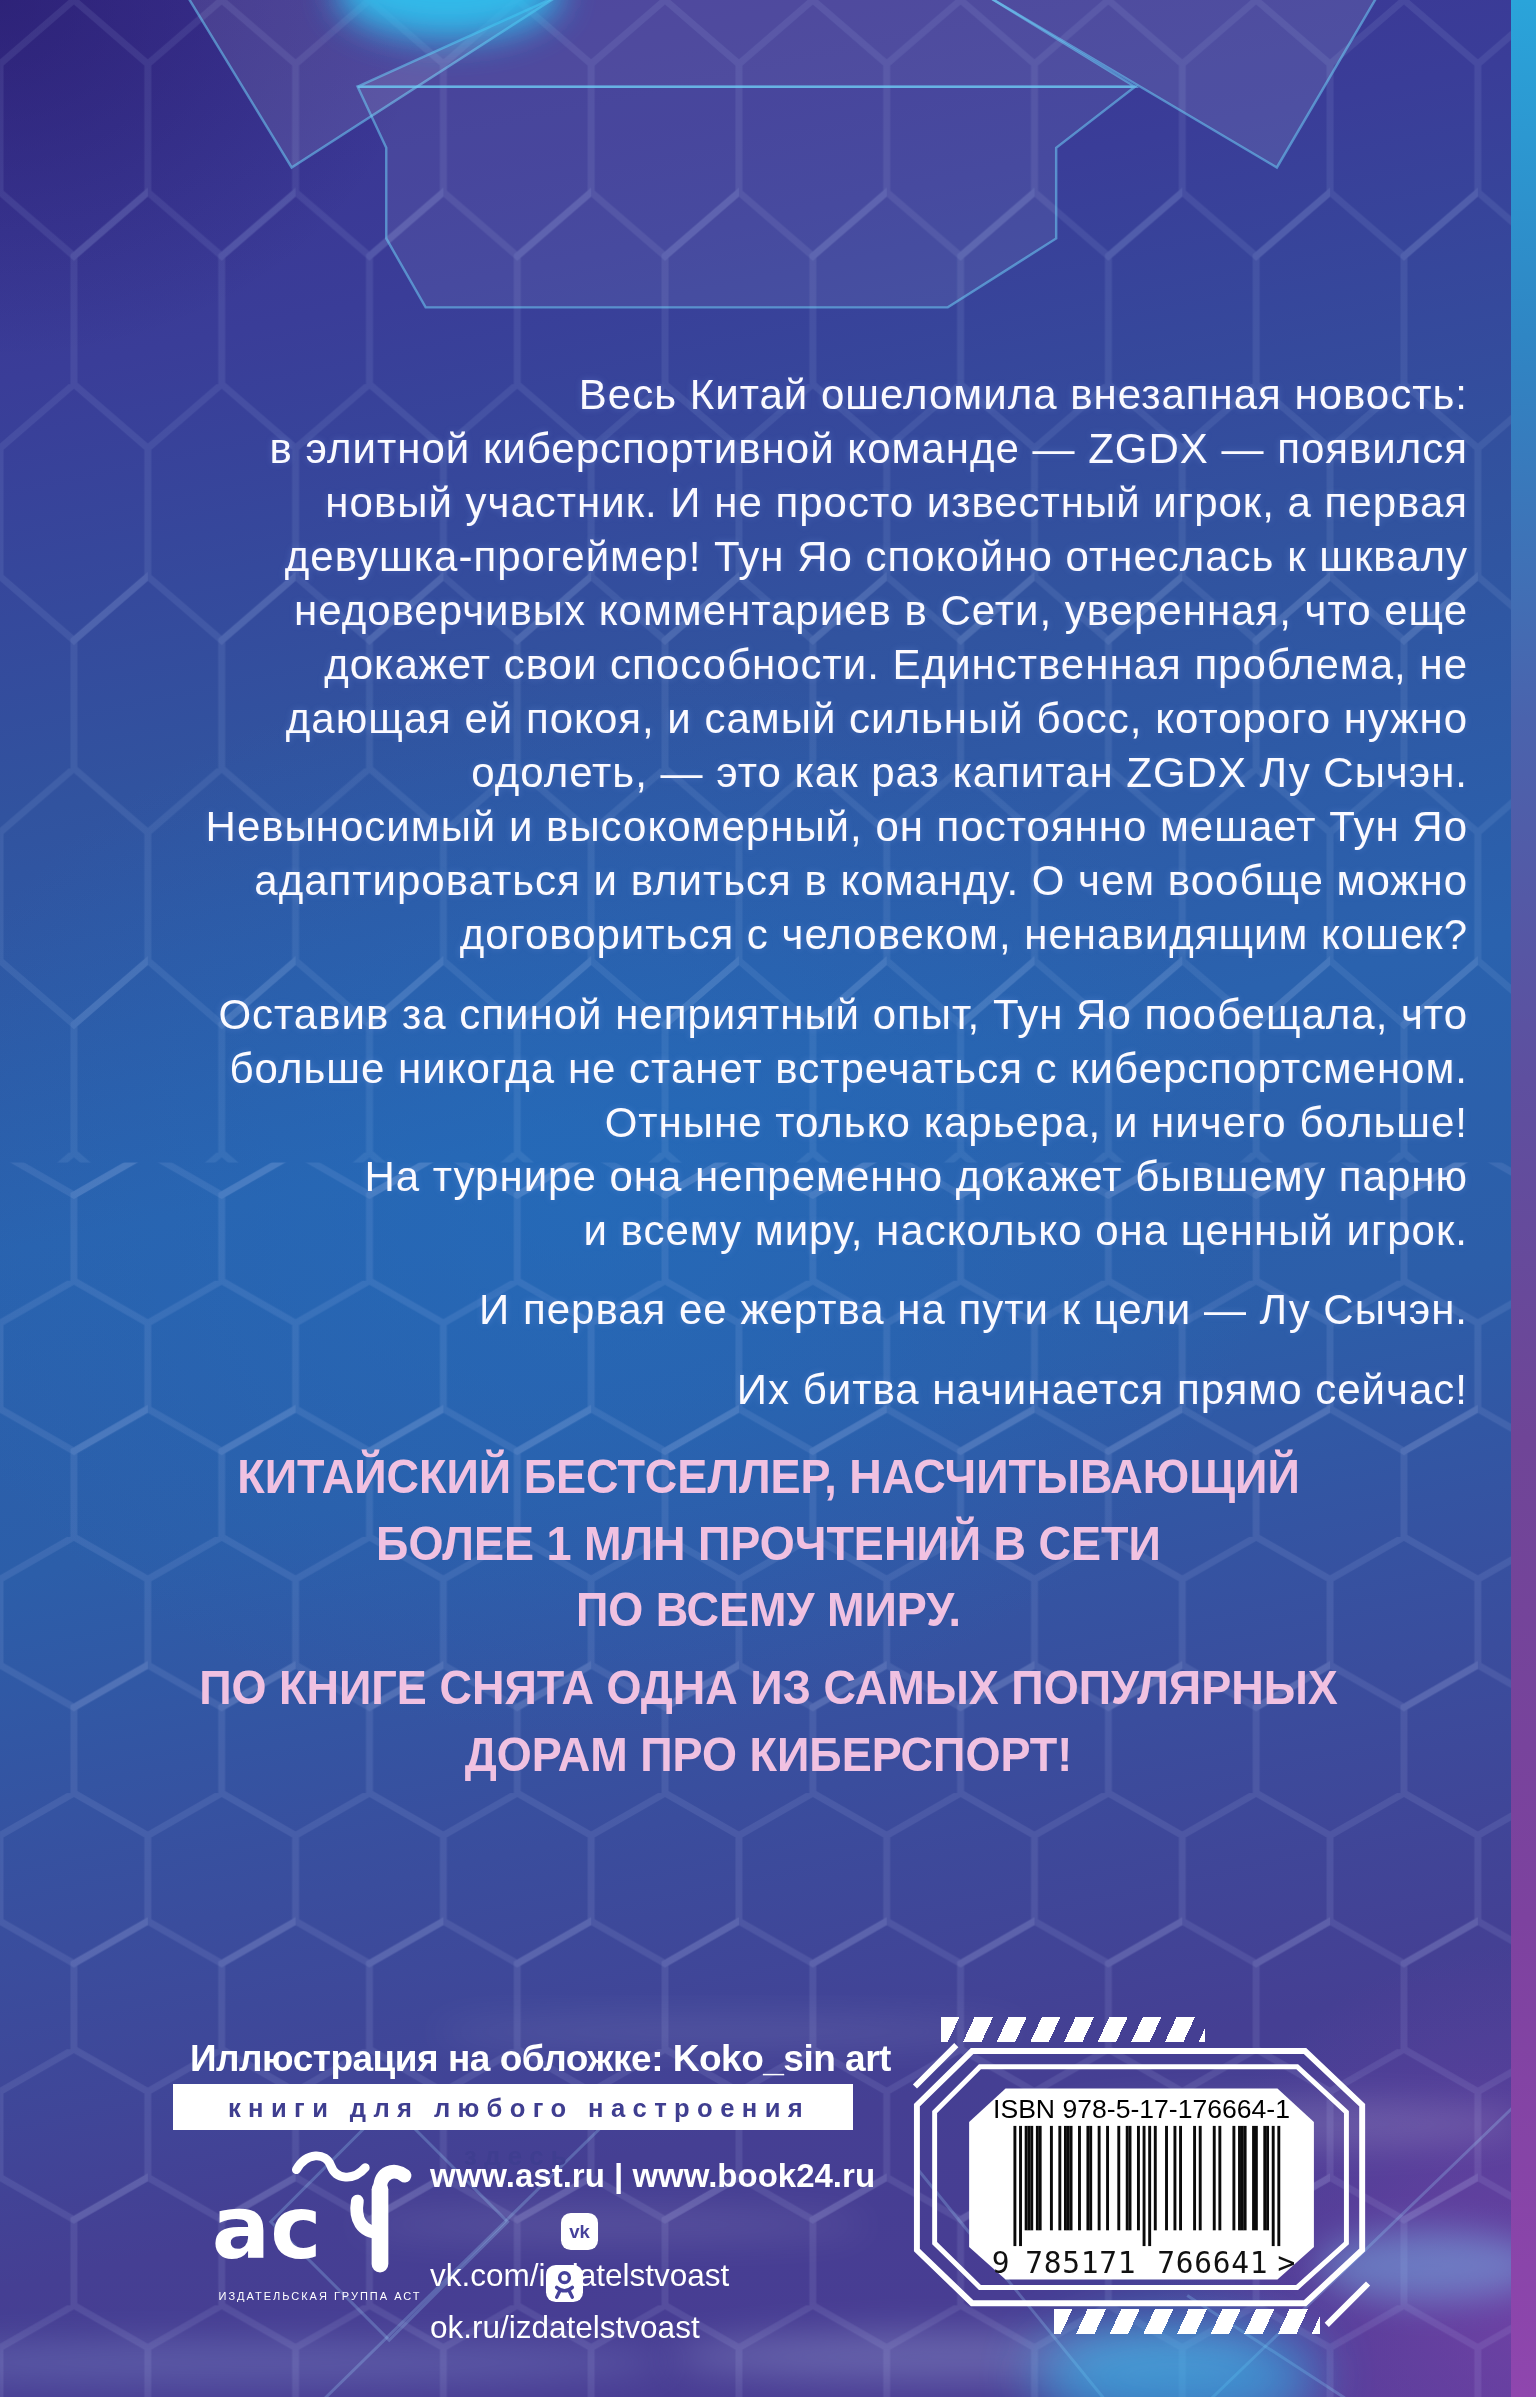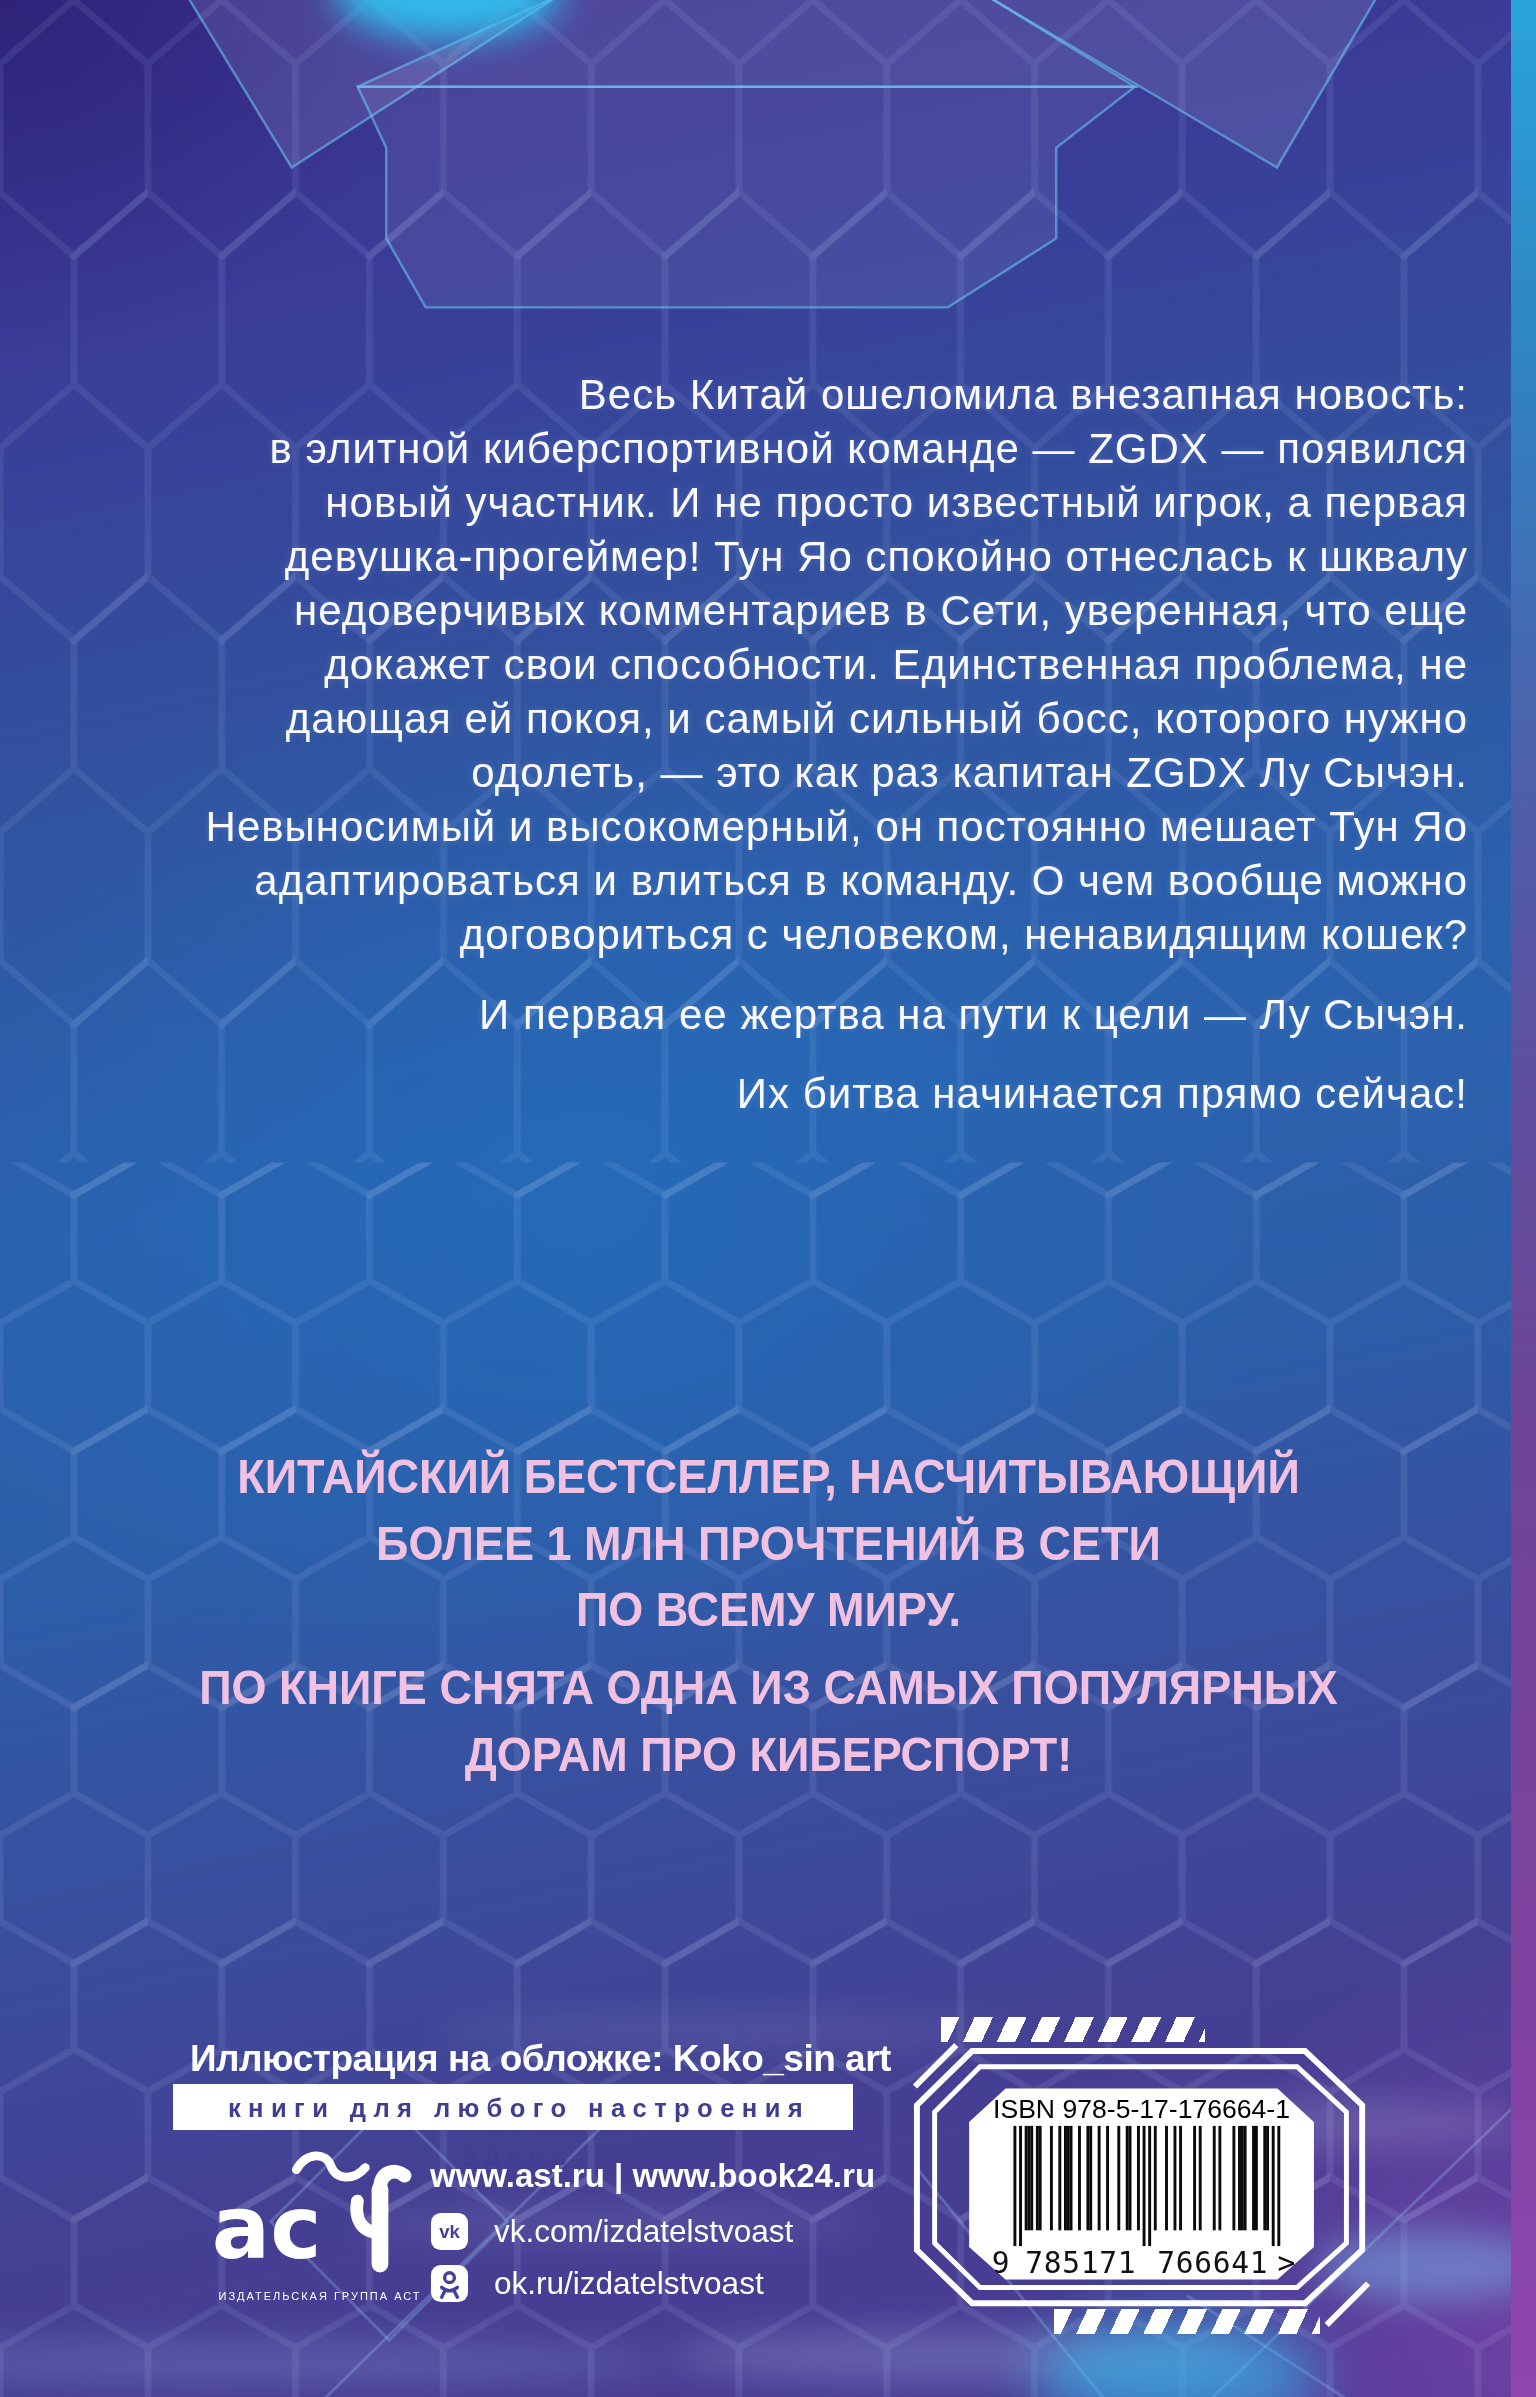--- a/index.html
+++ b/index.html
@@ -38,22 +38,22 @@
     position:absolute;left:173px;top:2084px;width:668px;height:46px;z-index:4;
     background:#ffffff;color:#3f3e90;font-size:25.6px;font-weight:700;
     letter-spacing:7.4px;text-align:center;line-height:48px;padding-left:12px;
   }
   .publisher{position:absolute;left:192px;top:2136px;width:256px;z-index:4;text-align:center;}
   .publisher .caption{color:#ffffff;font-size:11px;letter-spacing:2px;margin-top:2px;}
   .sites{
     position:absolute;left:430px;top:2157px;z-index:4;
     color:#ffffff;font-size:33px;font-weight:700;
   }
-  .social{position:absolute;left:430px;z-index:4;display:flex;align-items:center;gap:25px;
-    color:#ffffff;font-size:31.5px;}
+  .social{position:absolute;left:430px;z-index:4;display:flex;align-items:center;gap:6px;
+    color:#ffffff;font-size:31.5px;flex-direction:column;}
   .social.vk{top:2212px;}
   .social.ok{top:2264px;}
   .social b{font-weight:400;}
   .stripes{position:absolute;z-index:4;height:24.6px;
     background:repeating-linear-gradient(115deg,#ffffff 0 16.7px,rgba(255,255,255,0) 16.7px 30.5px);}
   .stripes.top{left:941px;top:2017px;width:264px;}
   .stripes.bottom{left:1054px;top:2309px;width:266px;}
   .bframe{position:absolute;left:911px;top:2041px;z-index:4;}
 </style>
 </head>
@@ -119,20 +119,25 @@
 в элитной киберспортивной команде — ZGDX — появился
 новый участник. И не просто известный игрок, а первая
 девушка-прогеймер! Тун Яо спокойно отнеслась к шквалу
 недоверчивых комментариев в Сети, уверенная, что еще
 докажет свои способности. Единственная проблема, не
 дающая ей покоя, и самый сильный босс, которого нужно
 одолеть, — это как раз капитан ZGDX Лу Сычэн.
 Невыносимый и высокомерный, он постоянно мешает Тун Яо
 адаптироваться и влиться в команду. О чем вообще можно
 договориться с человеком, ненавидящим кошек?</div>
+    <div class="para lines">Оставив за спиной неприятный опыт, Тун Яо пообещала, что
+больше никогда не станет встречаться с киберспортсменом.
+Отныне только карьера, и ничего больше!
+На турнире она непременно докажет бывшему парню
+и всему миру, насколько она ценный игрок.</div>
     <div class="para">И первая ее жертва на пути к цели — Лу Сычэн.</div>
     <div class="para">Их битва начинается прямо сейчас!</div>
   </div>
 
   <div class="highlight">
     <div class="hl lines">КИТАЙСКИЙ БЕСТСЕЛЛЕР, НАСЧИТЫВАЮЩИЙ
 БОЛЕЕ 1 МЛН ПРОЧТЕНИЙ В СЕТИ
 ПО ВСЕМУ МИРУ.</div>
     <div class="hl lines">ПО КНИГЕ СНЯТА ОДНА ИЗ САМЫХ ПОПУЛЯРНЫХ
 ДОРАМ ПРО КИБЕРСПОРТ!</div>

